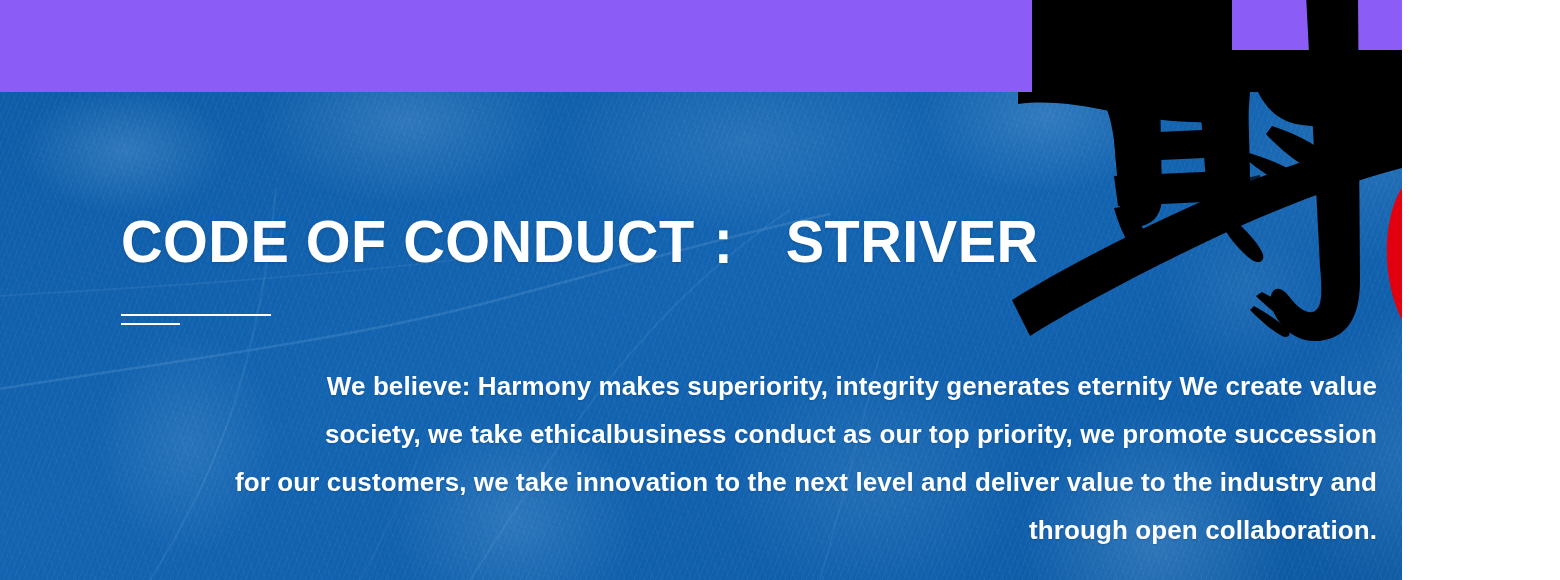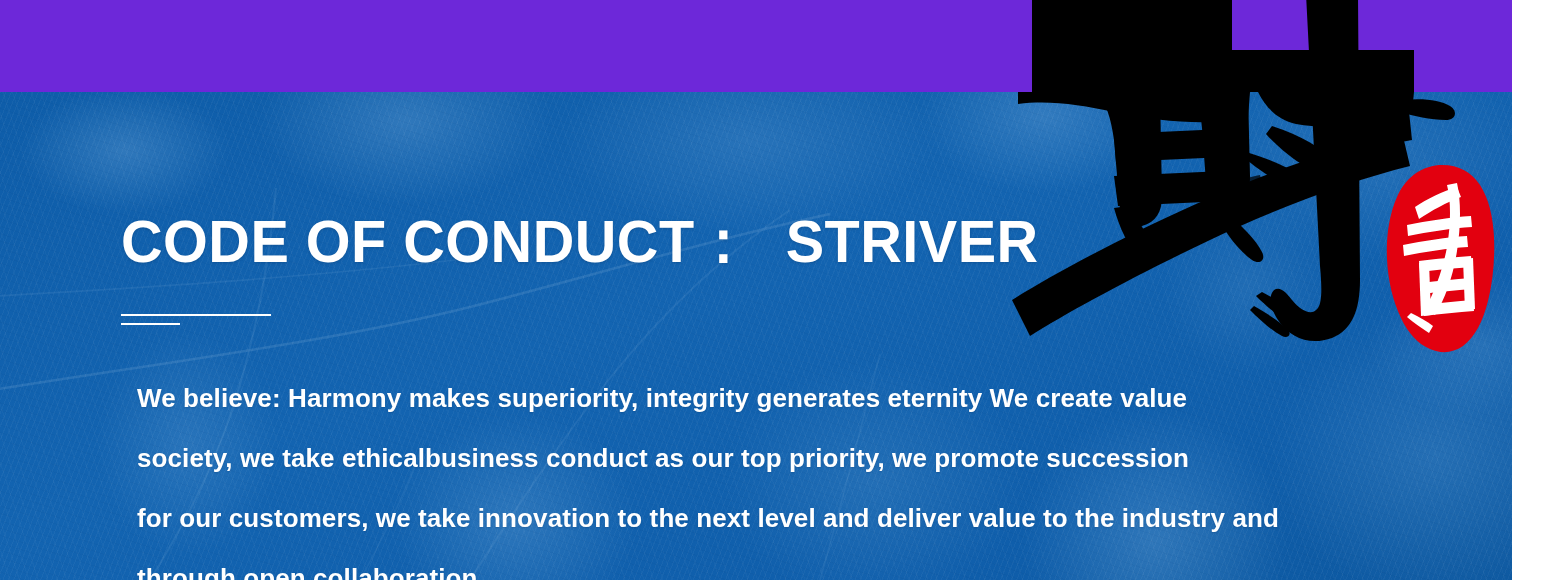--- a/index.html
+++ b/index.html
@@ -5,22 +5,22 @@
   * { margin:0; padding:0; box-sizing:border-box; }
   html, body {
     width:1560px; height:580px;
     background:#ffffff;
     font-family:"Liberation Sans", sans-serif;
     overflow:hidden;
   }
 
   #banner {
     position:relative;
-    width:1512px; height:580px;
-    background:#6d28d9;
+    width:1402px; height:580px;
+    background:#8b5cf6;
     overflow:hidden;
   }
 
   
   #hero {
     position:absolute;
     left:0; top:92px;
     width:1560px; height:488px;
     background:#1261ad;
     overflow:hidden;
@@ -83,21 +83,21 @@
     position:absolute;
     left:121px; top:360px;
     width:1260px;
     color:#ffffff;
     font-size:26px;
     font-weight:bold;
     line-height:44px;
     letter-spacing:.1px;
     text-shadow:0 1px 2px rgba(0,40,80,.22);
   }
-  #body-copy p { margin:16px; white-space:pre; }
+  #body-copy p { margin:4px; white-space:pre;text-align:right; }
 
   
   #calligraphy {
     position:absolute;
     left:1010px; top:0;
     width:550px; height:380px;
     pointer-events:none;
   }
   #calligraphy svg { display:block; }
 

